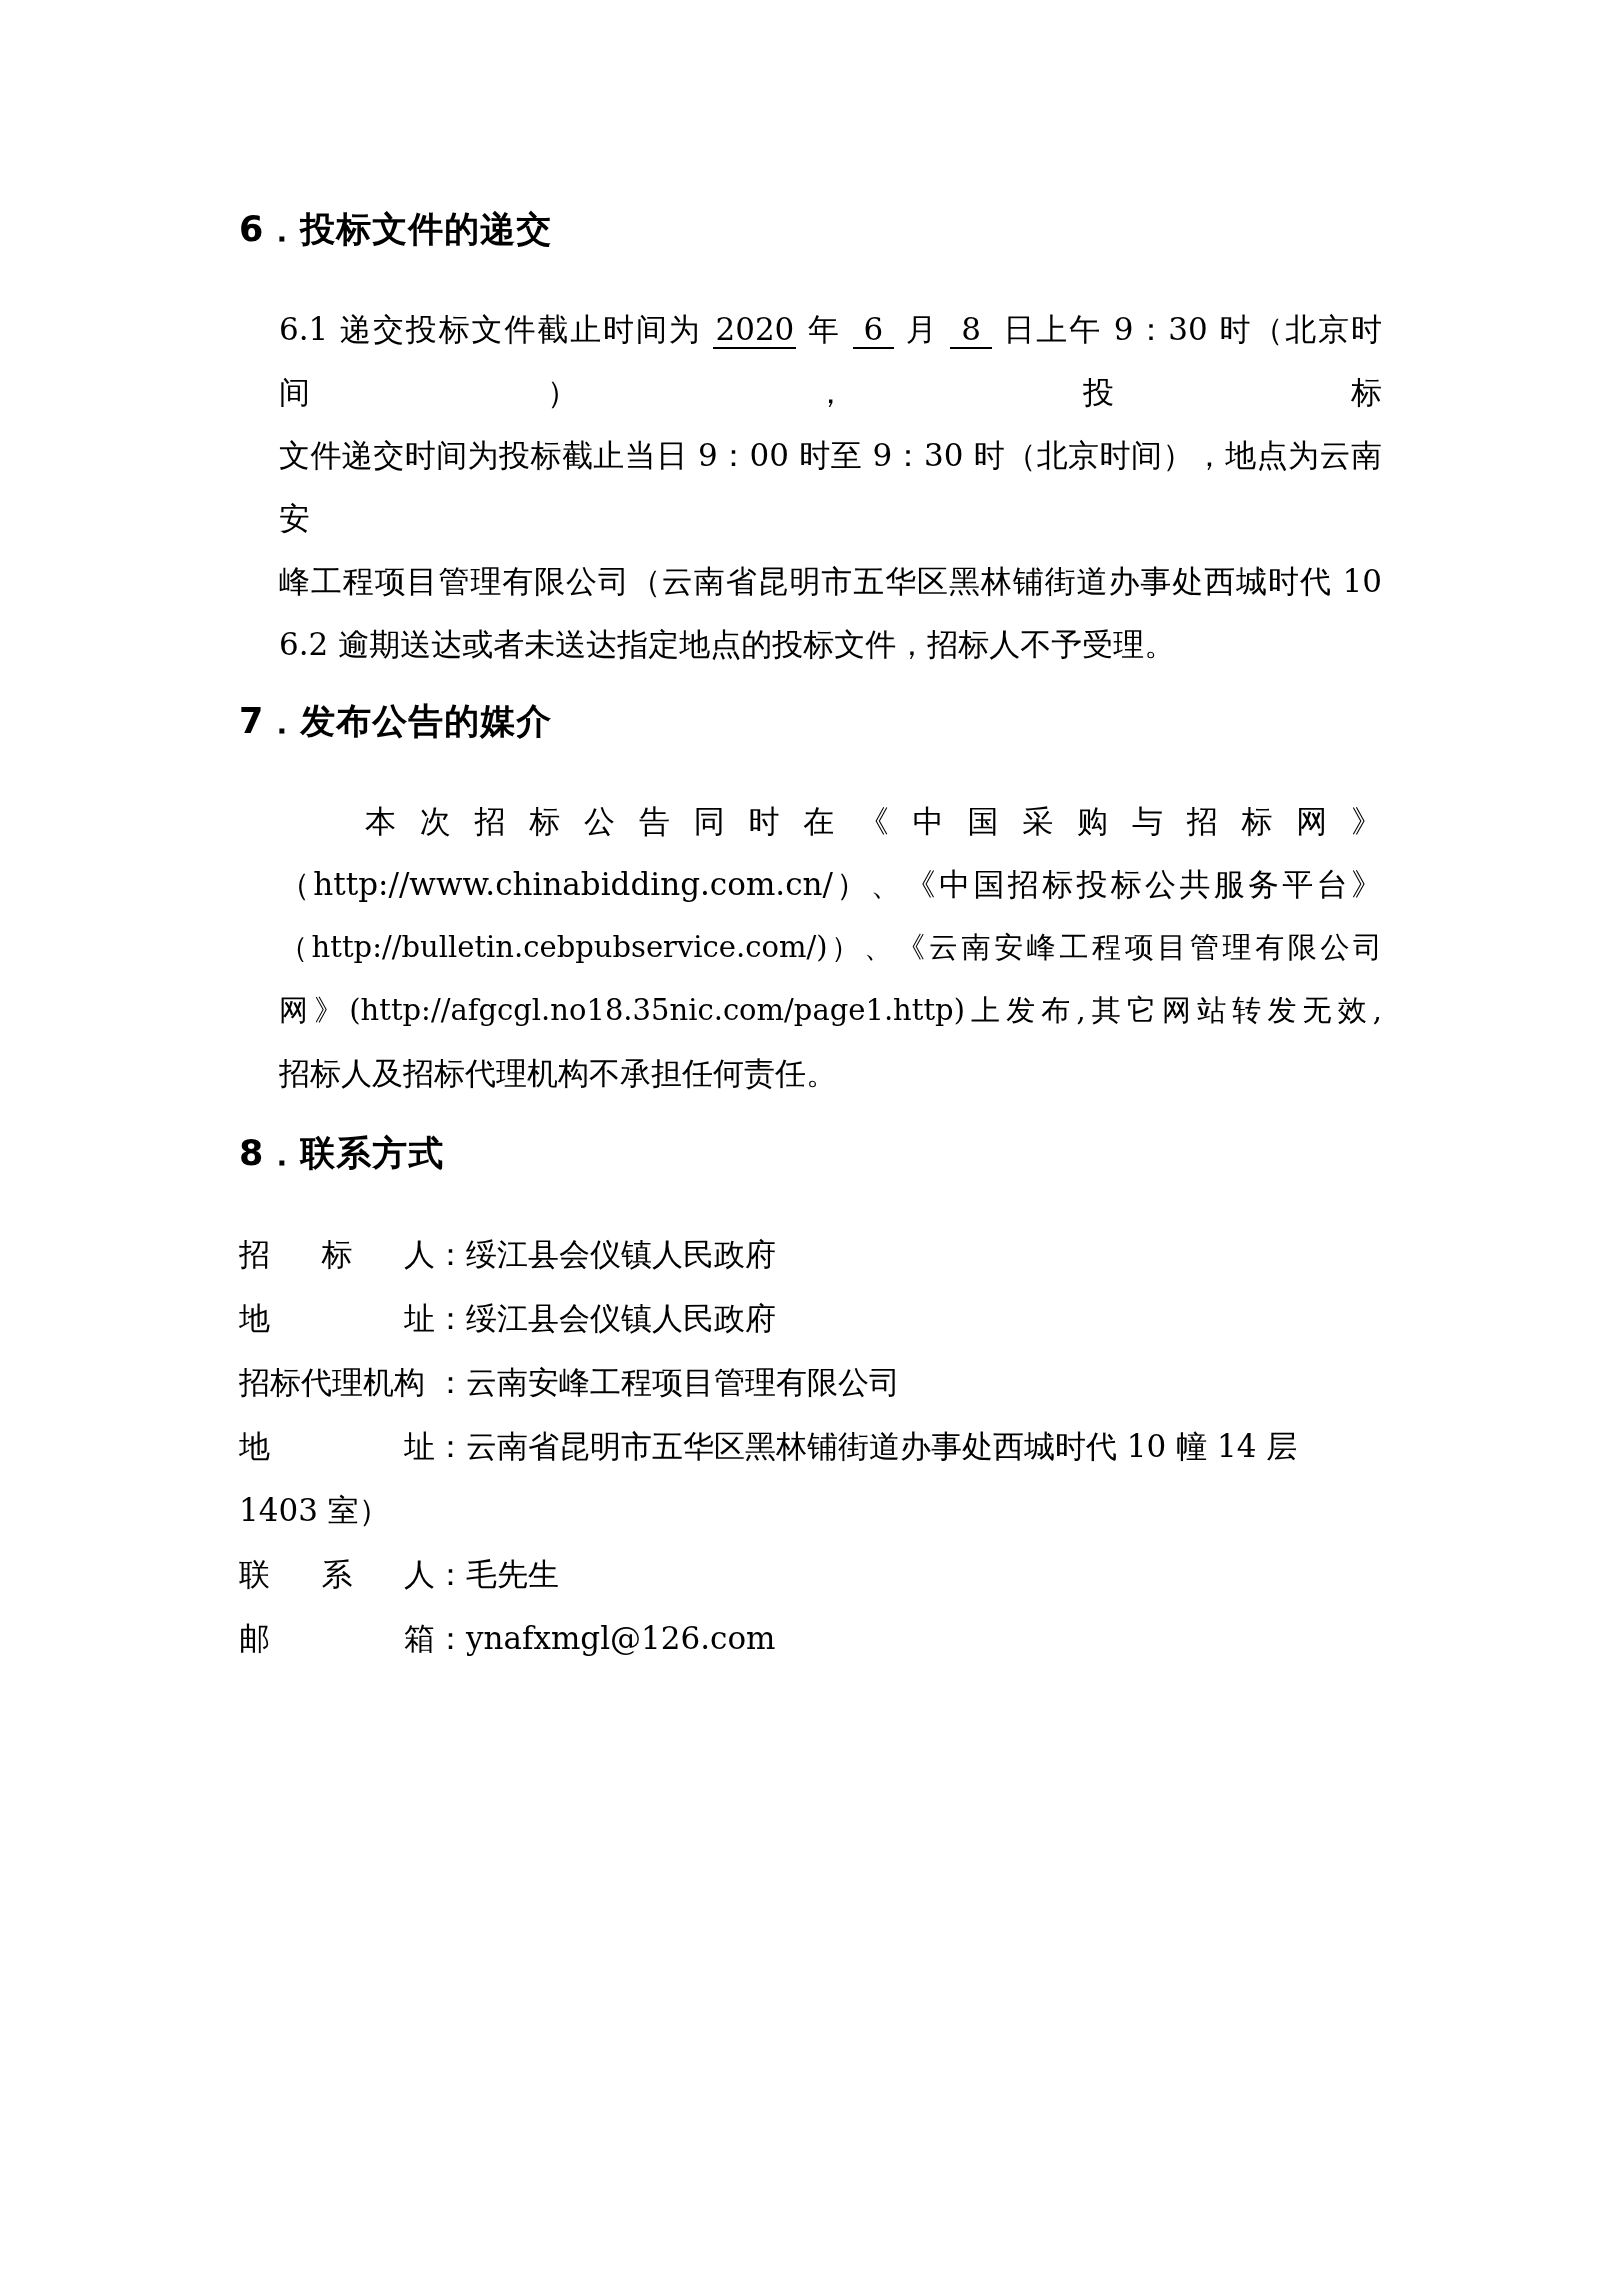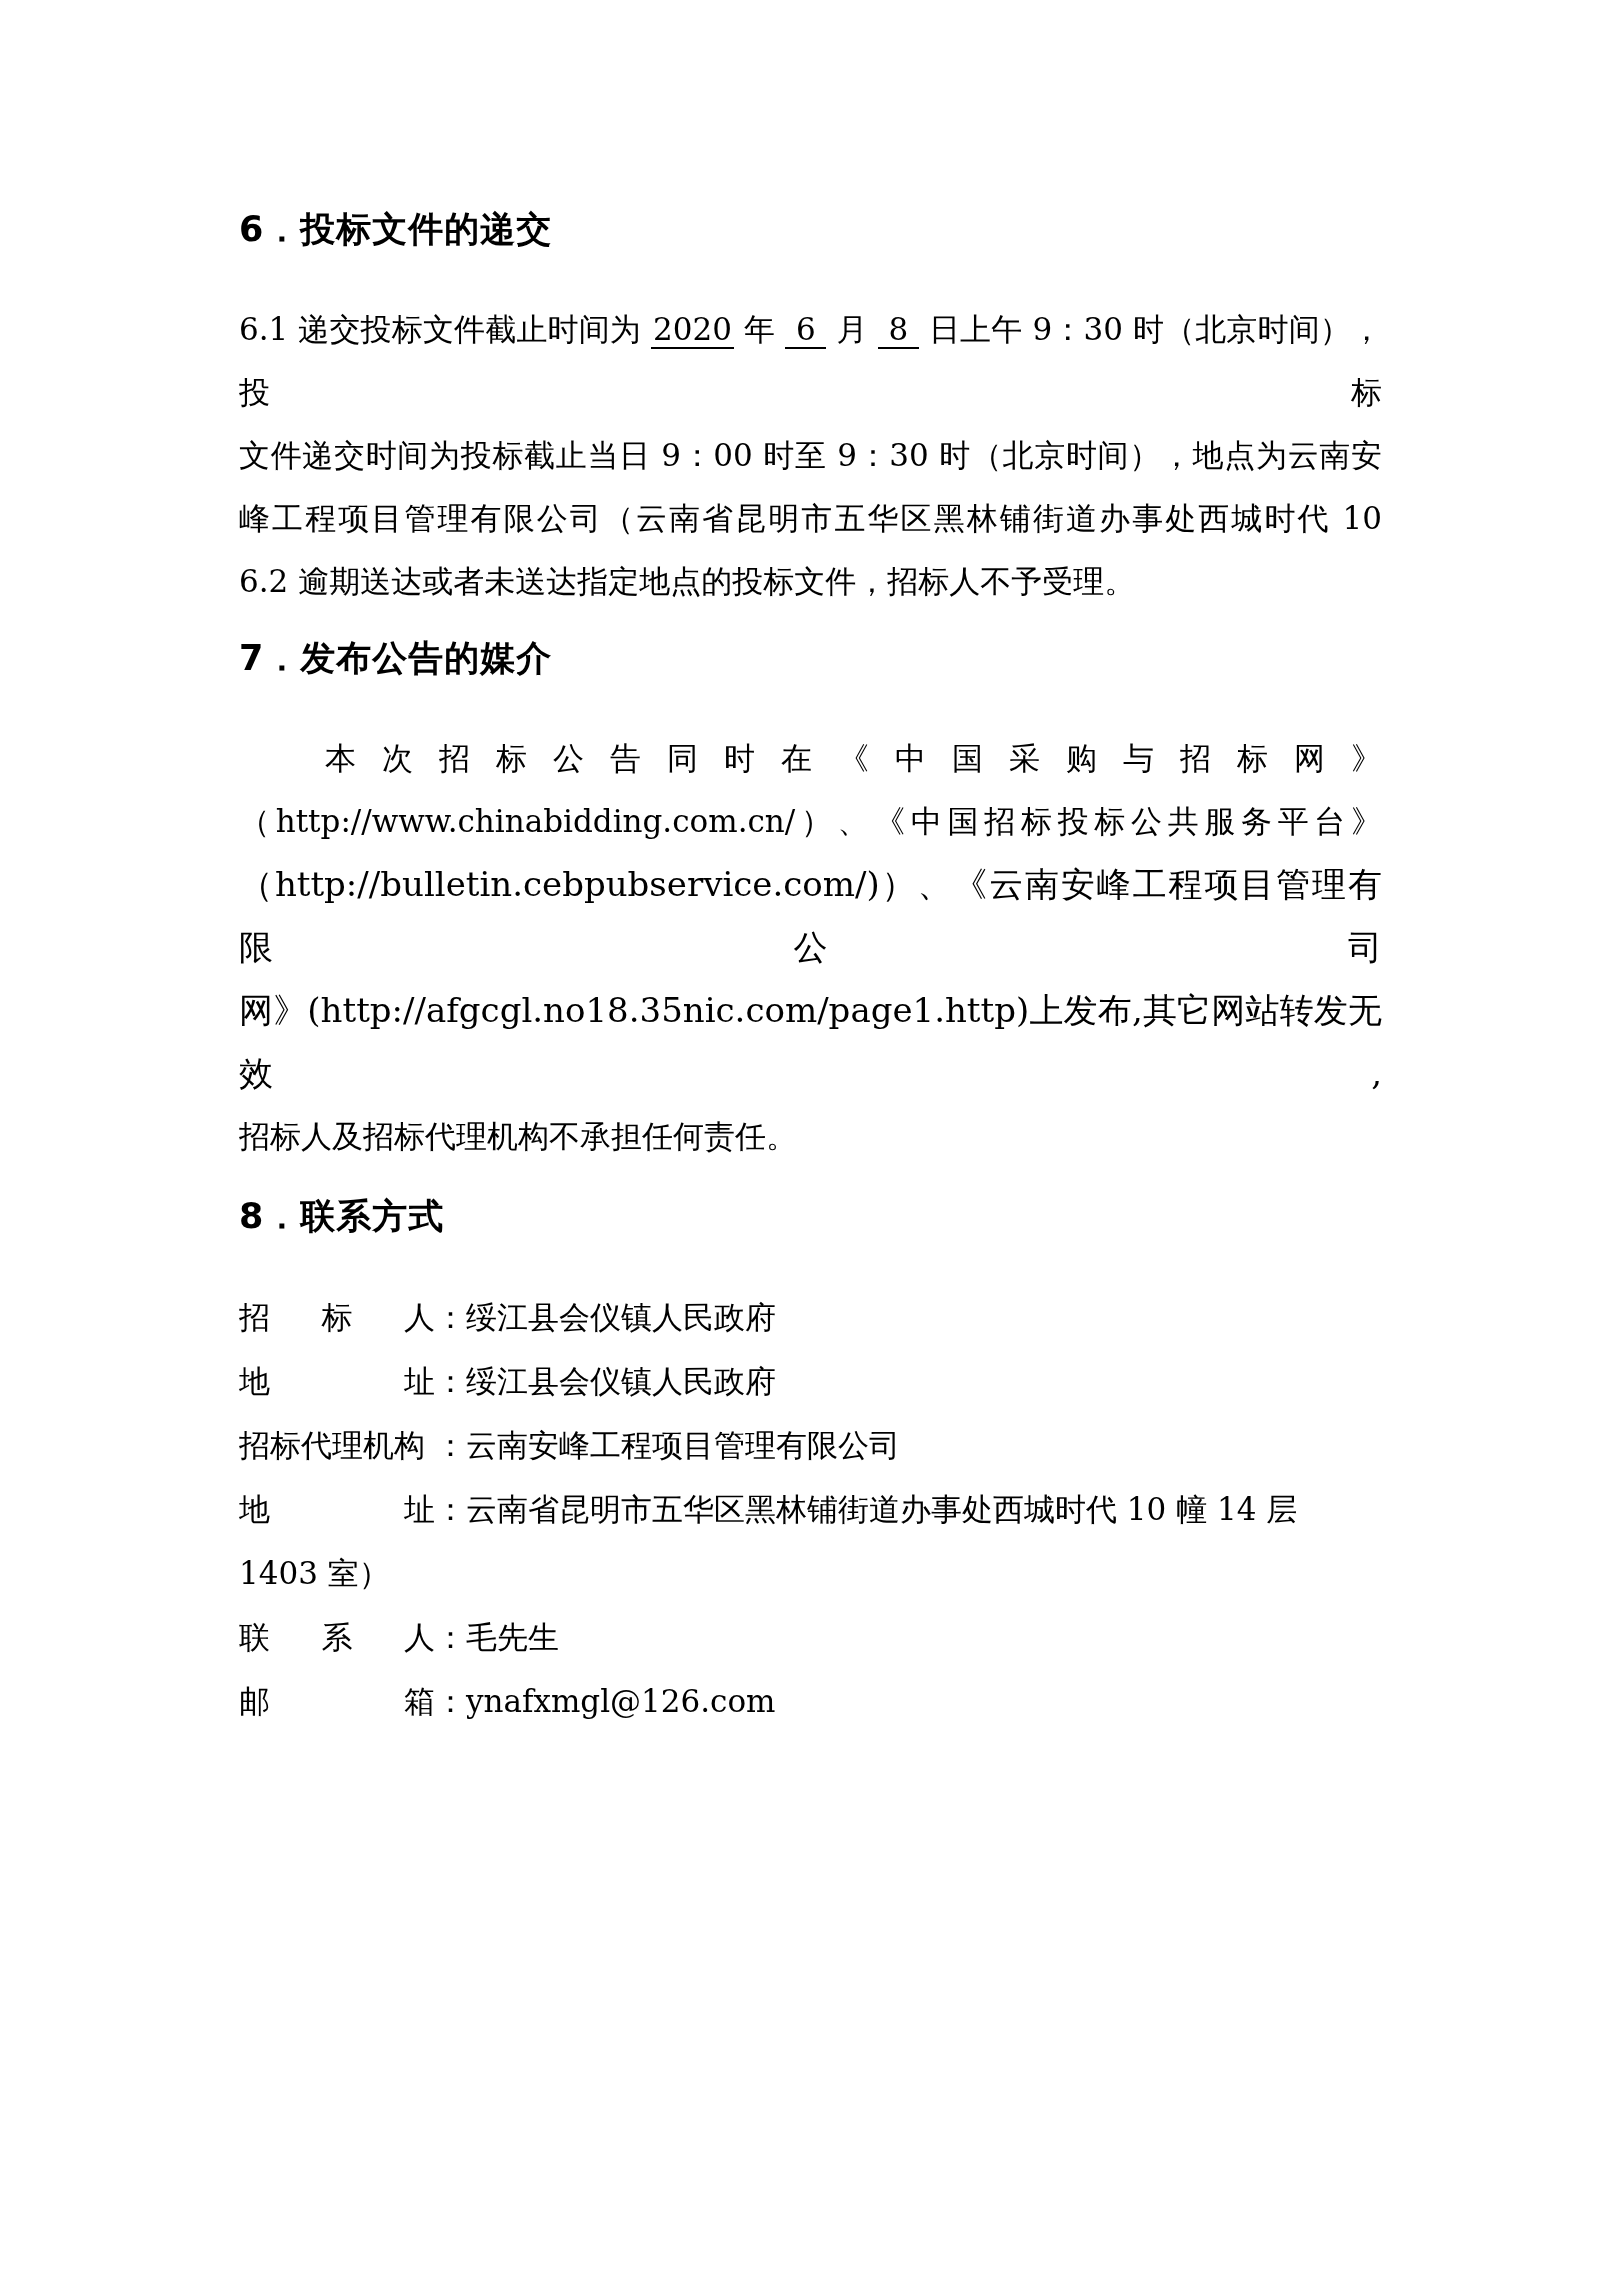--- a/index.html
+++ b/index.html
@@ -22,24 +22,24 @@
   h2.sec{
     font-family:"DejaVu Sans", sans-serif;
     font-weight:700;
     font-size:35px;
     line-height:43px;
     margin:0 0 47px 0;
     letter-spacing:1px;
   }
   h2.sec.mid{margin-top:23.5px;}
   h2.sec.low{margin-top:27.4px;}
-  .line{white-space:pre-wrap;}
+  .line{white-space:pre-wrap;margin-left:40px;}
   .jl{text-align:justify;text-align-last:justify;}
   .first{text-indent:86px;}
-  .tight{font-size:34px;}
+  .tight{font-size:29px;}
   .u{border-bottom:2.9px solid #000;}
   .u-n{padding:0 2px;}
   .u-w{padding:0 10.8px;}
   .contact-row{line-height:64px;}
   .clabel{
     display:inline-flex;
     justify-content:space-between;
     width:196px;
     vertical-align:baseline;
   }

